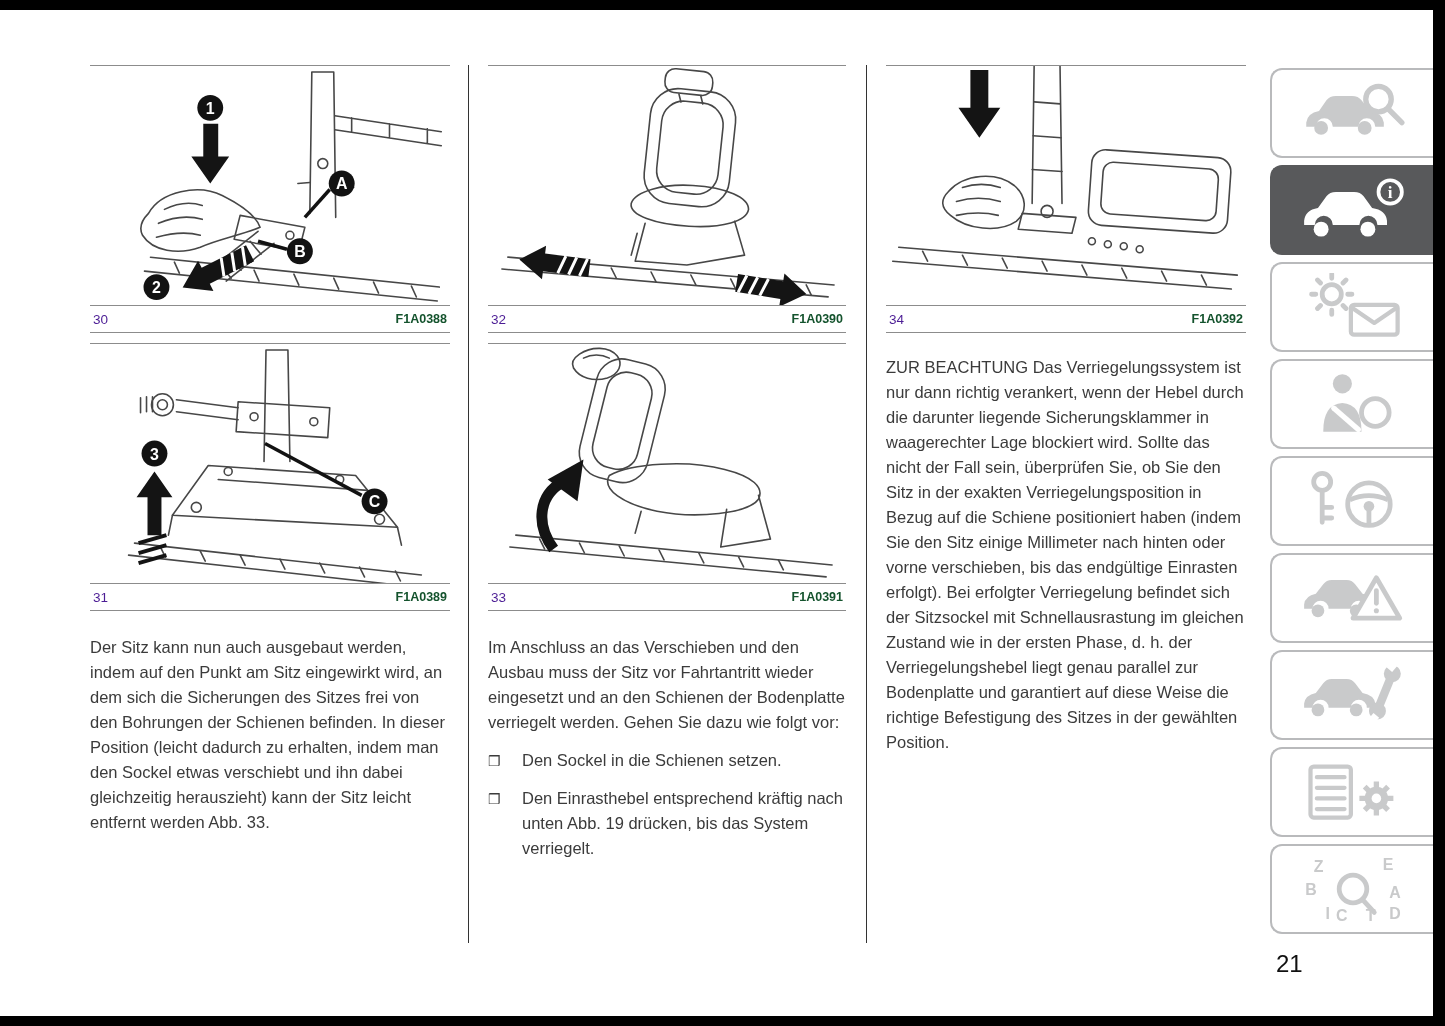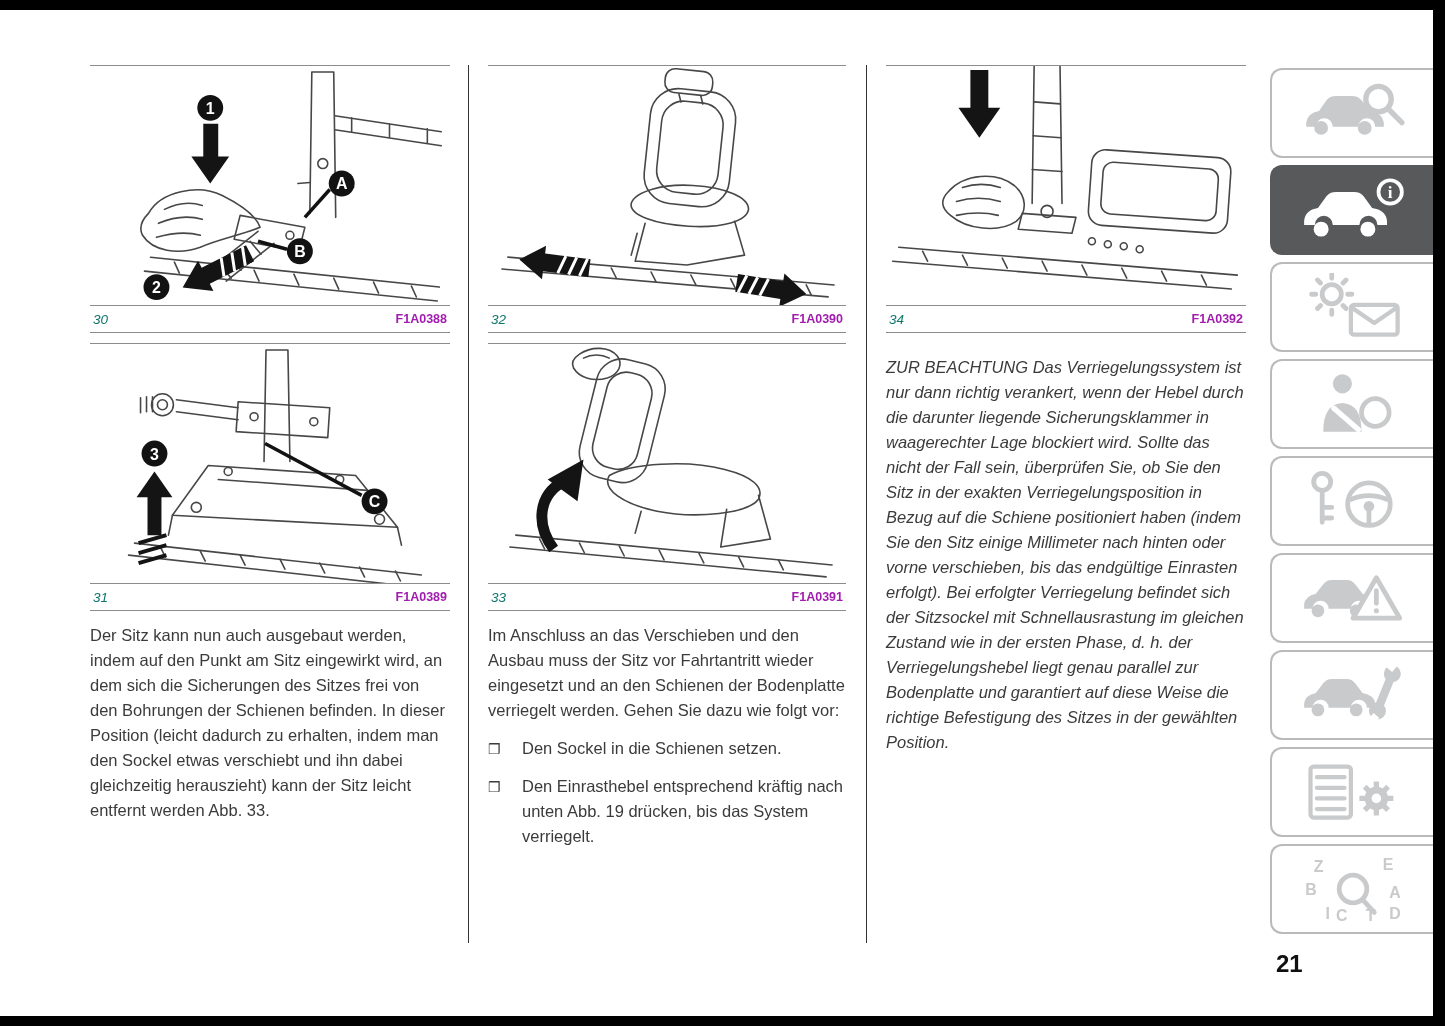--- a/index.html
+++ b/index.html
@@ -21,39 +21,39 @@
   .col2 { left:488px; width:358px; }
   .col3 { left:886px; width:360px; }
   .vdiv { position:absolute; top:65px; height:878px; width:0; border-left:1.5px solid #333; }
   .vdiv1 { left:468px; } .vdiv2 { left:866px; }
 
   .figure { border-top:1px solid #8c8c8c; height:240px; position:relative; overflow:hidden; background:#fff; }
   .figure svg { width:100%; height:100%; display:block; }
   .fig-stroke { stroke:#474747; stroke-width:1.6; fill:none; stroke-linecap:round; stroke-linejoin:round; }
   .figcap { display:flex; justify-content:space-between; align-items:center; height:28px;
             border-top:1px solid #8c8c8c; border-bottom:1px solid #8c8c8c; padding:0 3px; }
-  .figcap .num  { font-size:13.5px; color:#0f766e;font-style:italic; }
-  .figcap .code { font-size:12.5px; font-weight:bold; color:#a21caf; }
+  .figcap .num  { font-size:13.5px; color:#4c1d95; }
+  .figcap .code { font-size:12.5px; font-weight:bold; color:#14532d; }
   .fig2 { margin-top:10px; }
 
-  .bodytext { margin-top:12px; font-size:16.5px; line-height:25px; color:#3b3b3b; }
-  .col3 .bodytext { margin-top:22px;font-style:italic; }
+  .bodytext { margin-top:24px; font-size:16.5px; line-height:25px; color:#3b3b3b; }
+  .col3 .bodytext { margin-top:22px; }
   .bullets { margin-top:13px; }
   .bullet { display:flex; margin-top:12px; font-size:16.5px; line-height:25px; color:#3b3b3b; }
   .bullet .mark { flex:0 0 22px; font-size:14px; padding-top:1px; color:#3b3b3b; }
   .bullet .btxt { flex:1;margin-left:12px; }
 
   .sidebar { position:absolute; left:1270px; top:68px; width:163px;
              display:flex; flex-direction:column; gap:7px; }
   .tab { height:90px; background:#fff; border:2px solid #b9babc; border-right:none;
          border-radius:12px 0 0 12px; display:flex; align-items:center; justify-content:center; }
   .tab.active { background:#58595b; border-color:#58595b; }
   .tab svg { width:120px; height:68px; }
 
-  .pagenum { position:absolute; left:1276px; top:950px; font-size:24px; font-weight:bold; color:#101010; }
+  .pagenum { position:absolute; left:1276px; top:950px; font-size:24px; font-weight:normal; color:#101010; }
 
   .badge-circle { fill:#121212; }
   .badge-text { fill:#ffffff; font-weight:bold; font-size:16px; text-anchor:middle;
                 font-family:"Liberation Sans", sans-serif; }
   .leader { stroke:#121212; stroke-width:3.5; fill:none; }
   .black-fill { fill:#141414; }
   .stripe { stroke:#ffffff; stroke-width:3; fill:none; }
 </style>
 </head>
 <body>

